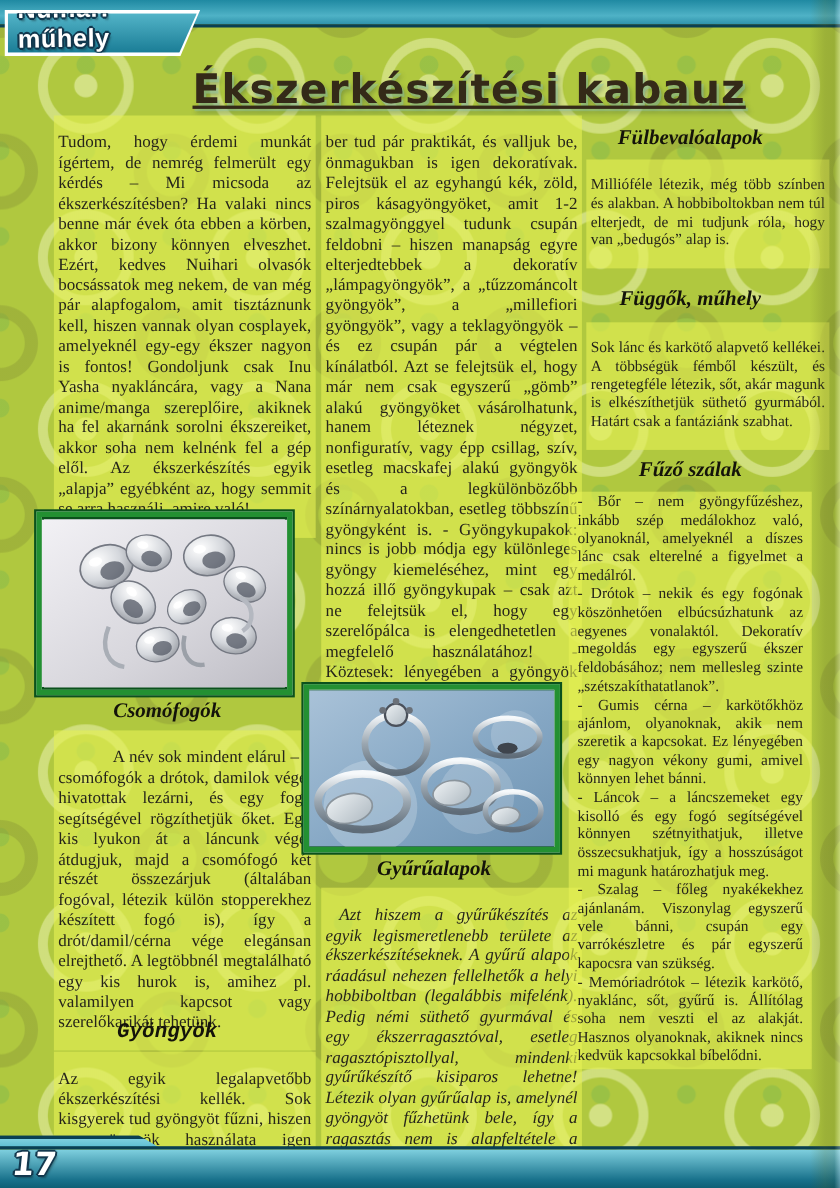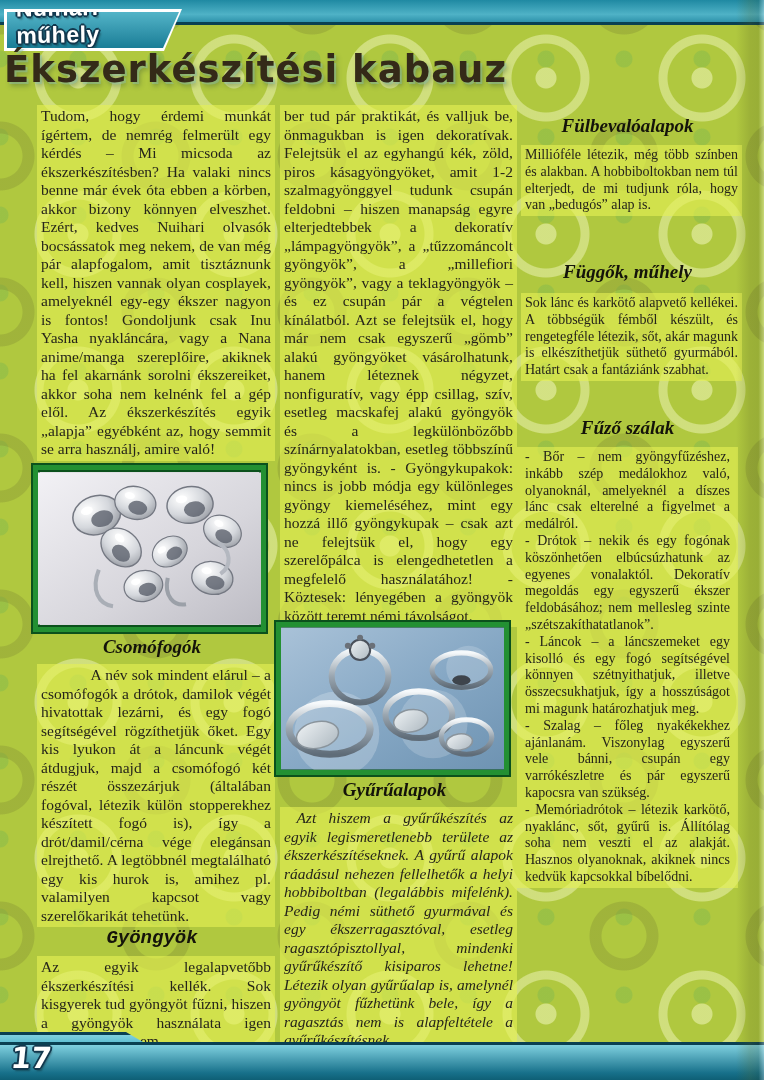--- a/index.html
+++ b/index.html
@@ -24,30 +24,30 @@
     clip-path:polygon(0 0,100% 0,calc(100% - 18px) 100%,0 100%);
     filter:drop-shadow(3px 3px 0 rgba(10,64,82,0.55));}
   .banner-inner{position:absolute;left:3px;top:3px;right:3px;bottom:3px;
     clip-path:polygon(0 0,100% 0,calc(100% - 16px) 100%,0 100%);
     background:linear-gradient(#53b4c8,#1a7d96);
     display:flex;align-items:flex-end;padding-left:9px;box-sizing:border-box;}
   .outlined{color:#fff;font-weight:800;
     text-shadow:-2px 0 #12384e,2px 0 #12384e,0 -2px #12384e,0 2px #12384e,
       -1px -1px #12384e,1px 1px #12384e,-1px 1px #12384e,1px -1px #12384e,2px 3px 2px rgba(0,0,0,0.35);}
   .banner-text{font-size:23px;letter-spacing:0.5px;transform:rotate(-1deg);}
-  .title{position:absolute;top:44px;left:0;right:70px;margin:4px;text-align:left;
+  .title{position:absolute;top:44px;left:0;right:70px;margin:16px;text-align:right;
     font-family:"DejaVu Sans", sans-serif;font-weight:800;font-size:37px;letter-spacing:1px;
-    color:#342a18;text-shadow:2px 2px 0 rgba(140,195,175,0.45),3px 4px 5px rgba(40,70,50,0.35);}
+    color:#342a18;text-shadow:2px 2px 0 rgba(140,195,175,0.45),3px 4px 5px rgba(40,70,50,0.35);text-decoration:underline;}
   .col{position:absolute;top:105px;}
   .col1{left:33px;width:238px;}
   .col2{left:276px;width:237px;}
   .col3{left:517px;width:221px;}
-  .para{position:absolute;left:4px;width:100%;margin:0;box-sizing:border-box;
+  .para{position:absolute;left:16px;width:100%;margin:0;box-sizing:border-box;
     font-family:"Liberation Serif", serif;font-size:15.5px;line-height:18.5px;
-    text-align:justify;color:#26251a;background:rgba(229,240,84,0.62);padding:2px 4px;}
+    text-align:justify;color:#26251a;background:rgba(229,240,84,0.62);padding:16px 4px;}
   .col3 .para{font-size:14px;line-height:16.8px;}
   .para-list{position:absolute;left:0;width:100%;margin:0;box-sizing:border-box;
     background:rgba(229,240,84,0.62);padding:2px 8px;}
   .para-list p{margin:0;font-family:"Liberation Serif", serif;font-size:14px;
     line-height:16.8px;text-align:justify;color:#26251a;}
   .heading{position:absolute;left:0;width:100%;margin:0;text-align:center;
     font-family:"Liberation Serif", serif;font-style:italic;font-weight:bold;
     font-size:19px;color:#14130a;}
   .indent-big{text-indent:3.2em;}
   .indent-sm{text-indent:0.8em;font-style:italic;}
@@ -168,20 +168,21 @@
 
   <div class="col col3">
     <h3 class="heading" style="top:10px;">Fülbevalóalapok</h3>
     <p class="para" style="top:40px;">Millióféle létezik, még több színben és alakban. A hobbiboltokban nem túl elterjedt, de mi tudjunk róla, hogy van „bedugós” alap is.</p>
     <h3 class="heading" style="top:156px;">Függők, műhely</h3>
     <p class="para" style="top:188px;">Sok lánc és karkötő alapvető kellékei. A többségük fémből készült, és rengetegféle létezik, sőt, akár magunk is elkészíthetjük süthető gyurmából. Határt csak a fantáziánk szabhat.</p>
     <h3 class="heading" style="top:312px;">Fűző szálak</h3>
     <div class="para-list" style="top:342px;">
       <p>- Bőr – nem gyöngyfűzéshez, inkább szép medálokhoz való, olyanoknál, amelyeknél a díszes lánc csak elterelné a figyelmet a medálról.</p>
       <p>- Drótok – nekik és egy fogónak köszönhetően elbúcsúzhatunk az egyenes vonalaktól. Dekoratív megoldás egy egyszerű ékszer feldobásához; nem mellesleg szinte „szétszakíthatatlanok”.</p>
+      <p>- Gumis cérna – karkötőkhöz ajánlom, olyanoknak, akik nem szeretik a kapcsokat. Ez lényegében egy nagyon vékony gumi, amivel könnyen lehet bánni.</p>
       <p>- Láncok – a láncszemeket egy kisolló és egy fogó segítségével könnyen szétnyithatjuk, illetve összecsukhatjuk, így a hosszúságot mi magunk határozhatjuk meg.</p>
       <p>- Szalag – főleg nyakékekhez ajánlanám. Viszonylag egyszerű vele bánni, csupán egy varrókészletre és pár egyszerű kapocsra van szükség.</p>
       <p>- Memóriadrótok – létezik karkötő, nyaklánc, sőt, gyűrű is. Állítólag soha nem veszti el az alakját. Hasznos olyanoknak, akiknek nincs kedvük kapcsokkal bíbelődni.</p>
     </div>
   </div>
 
   <div class="page-tab"></div>
   <div class="bottom-bar"></div>
   <span class="outlined page-num">17</span>
 

